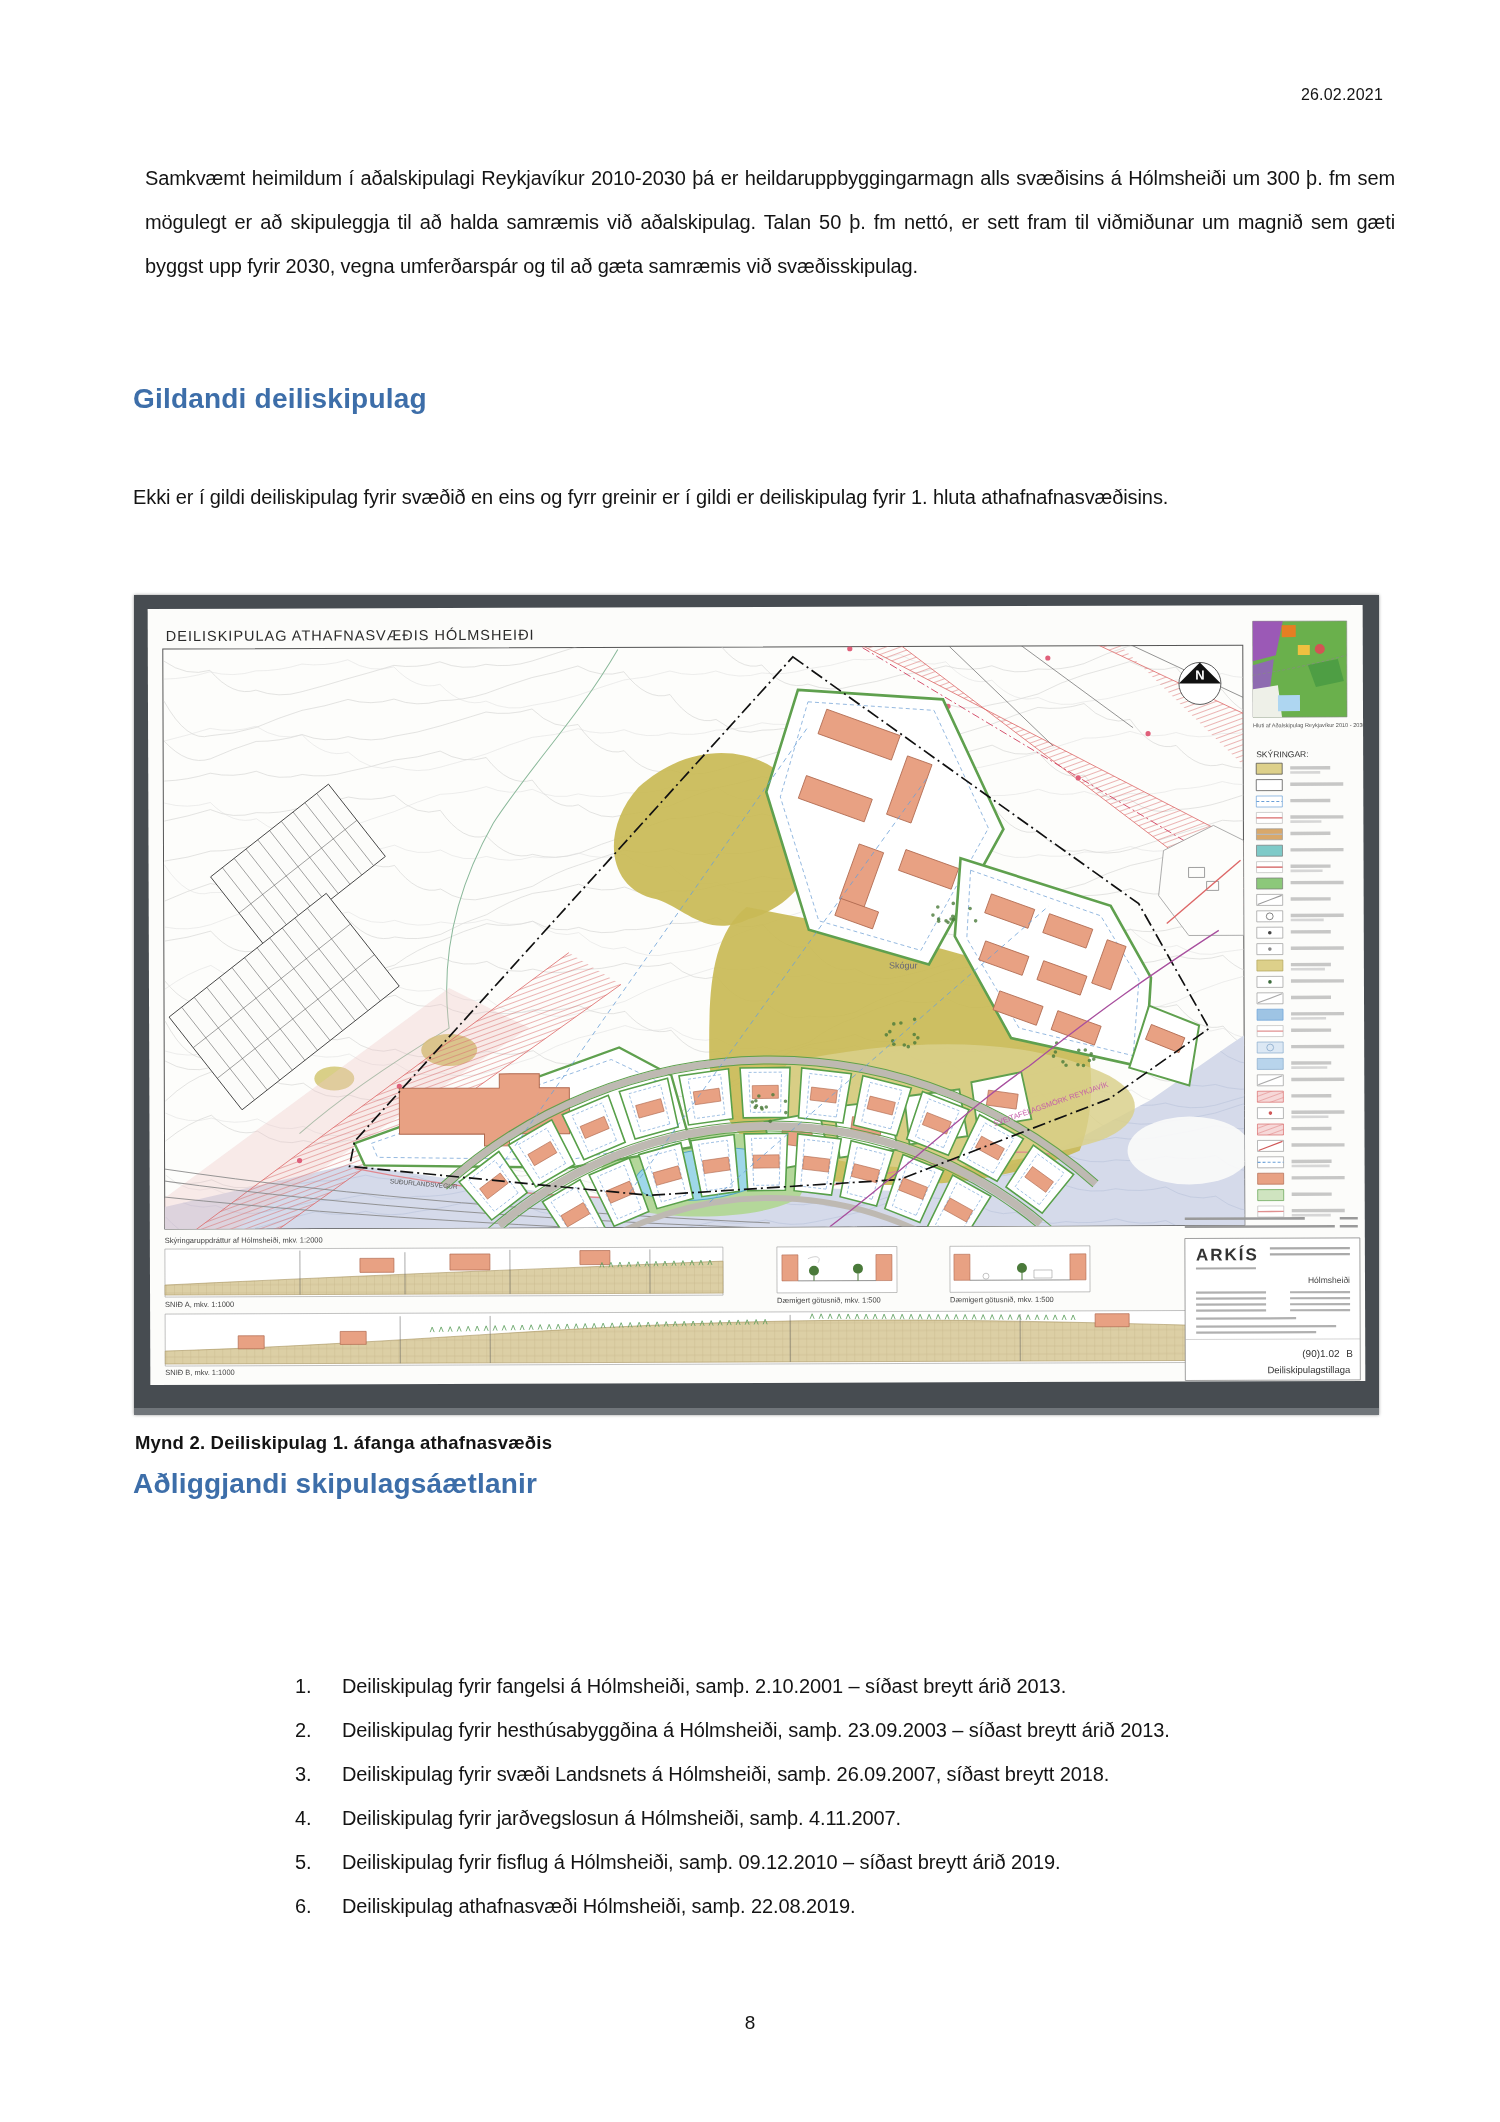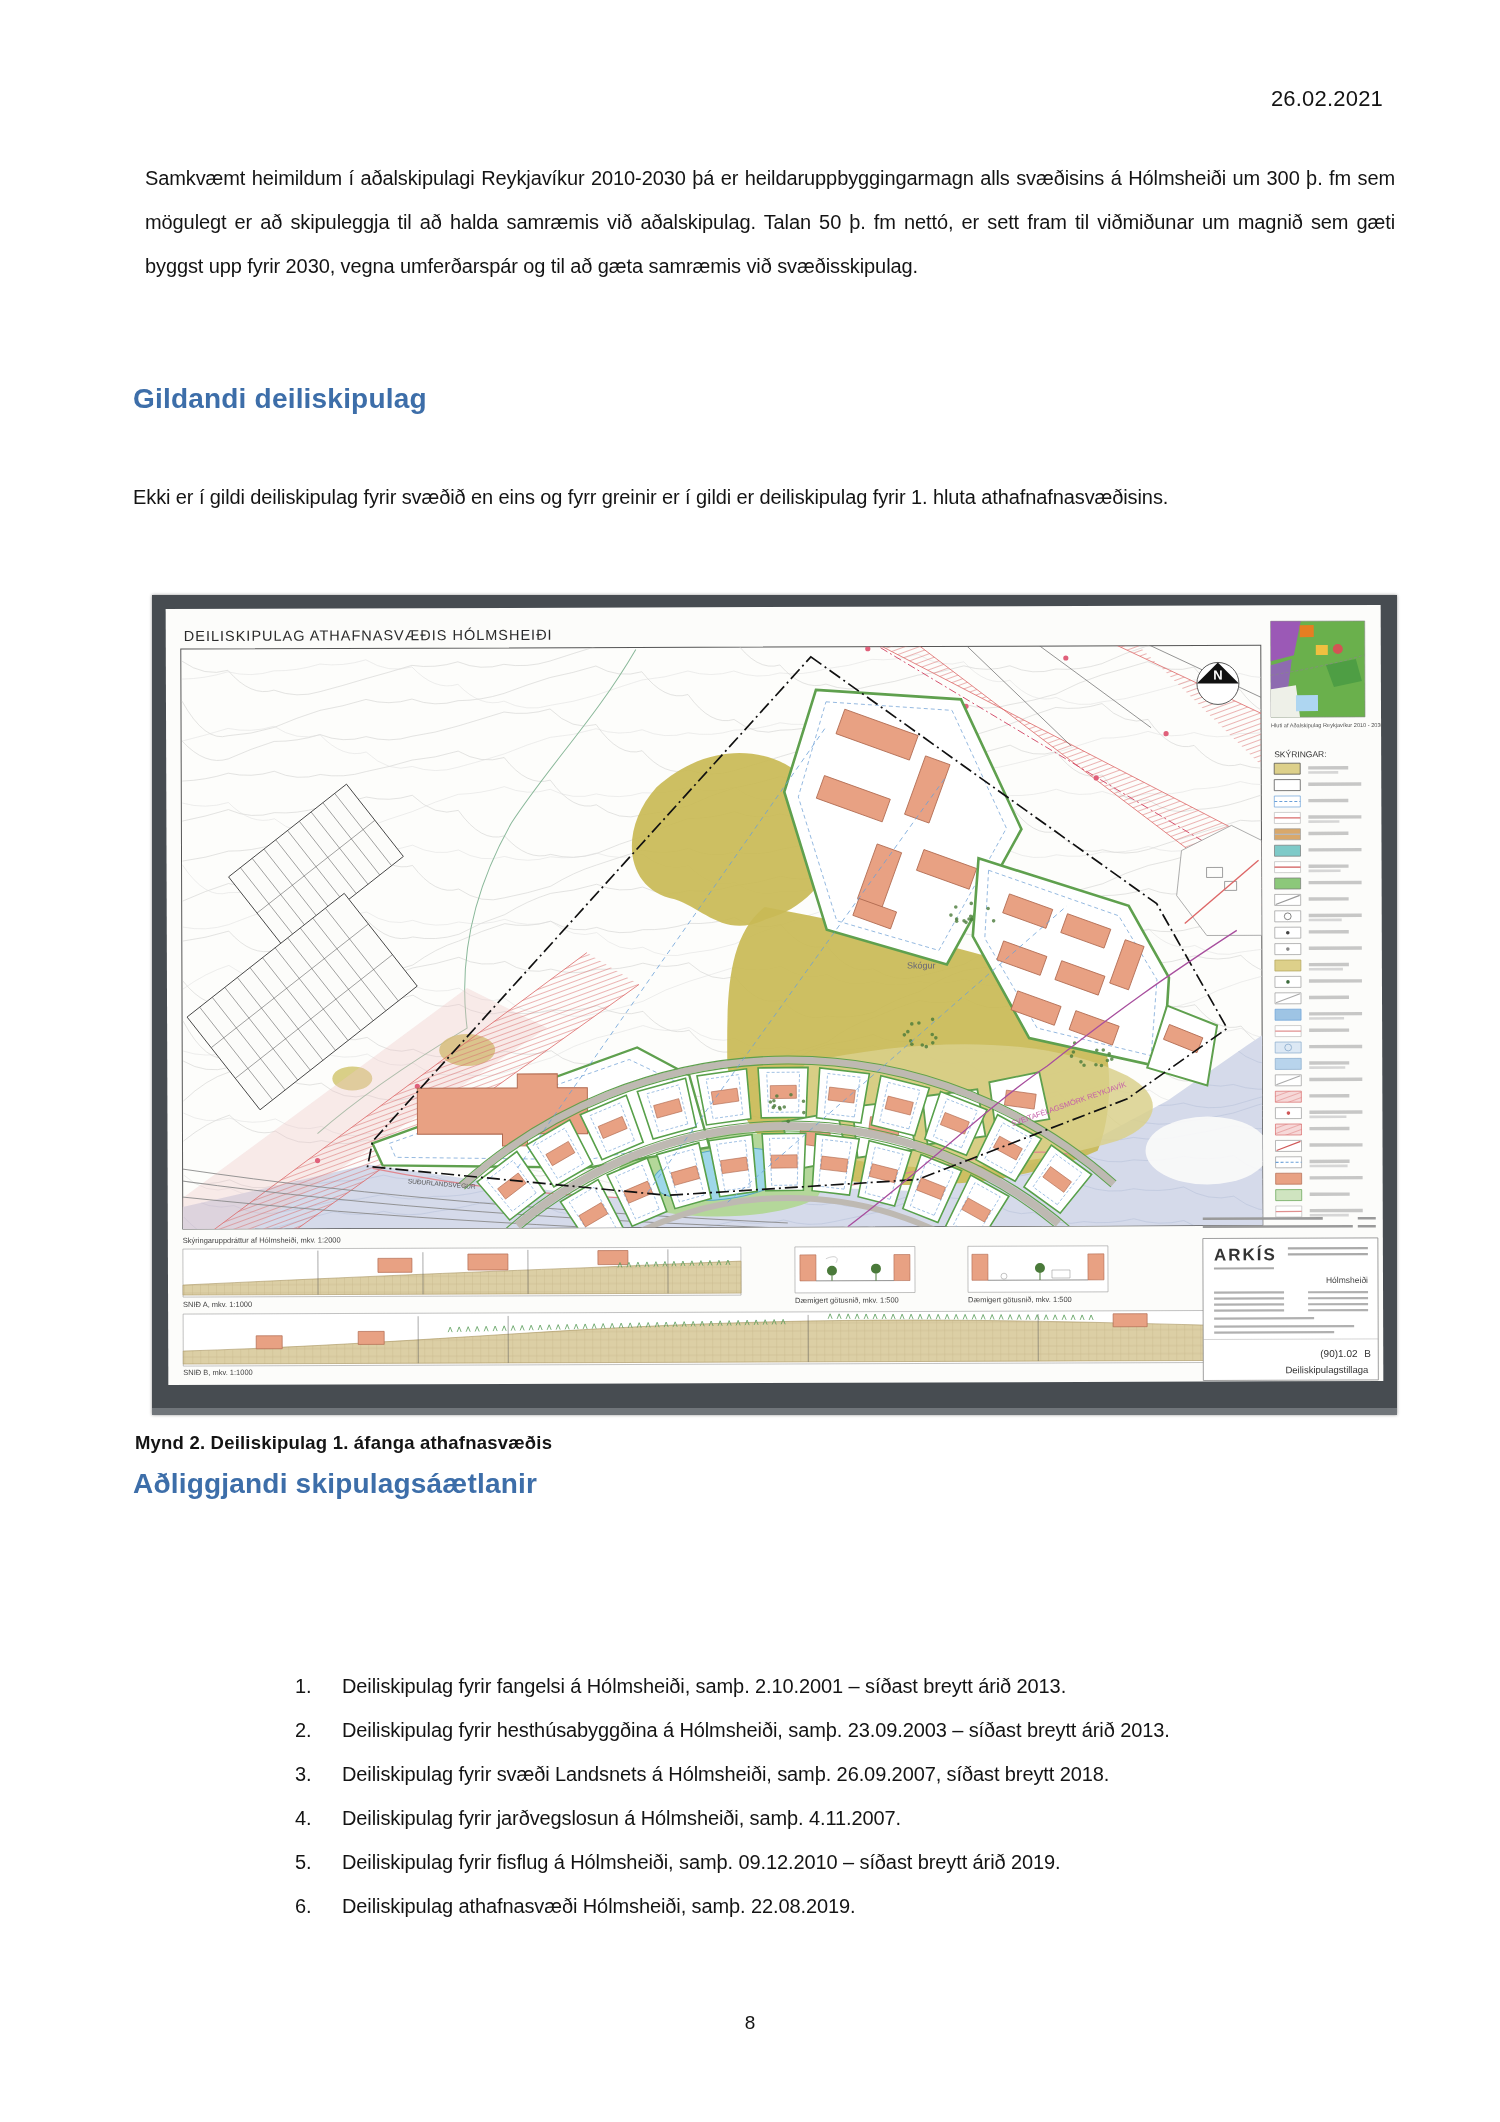--- a/index.html
+++ b/index.html
@@ -1,27 +1,27 @@
 <!DOCTYPE html>
 <html><head>
 <meta charset="utf-8">
 <style>
   html,body{margin:0;padding:0;background:#e8e8e8;}
   .page{position:relative;width:1500px;height:2122px;background:#ffffff;margin:0 auto;
         font-family:"Liberation Sans",sans-serif;color:#141414;overflow:hidden;}
-  .date{position:absolute;top:86px;right:117px;font-size:22px;letter-spacing:.2px;}
+  .date{position:absolute;top:86px;right:117px;font-size:16px;letter-spacing:.2px;}
   .body-text{position:absolute;left:133px;width:1250px;font-size:20px;line-height:2.2;
              text-align:justify;letter-spacing:-.1px;}
   .p1{top:136px;margin-left:12px;}
   .p2{top:455px;}
   .p3{top:1538px;}
   h2.doc-h{position:absolute;left:133px;margin:0;font-family:Liberation Sans, sans-serif;
            font-weight:bold;font-size:28px;color:#3d6ea9;letter-spacing:.2px;}
   .h1a{top:383px;} .h2a{top:1468px;}
-  .figure{position:absolute;left:152px;top:595px;width:1245px;height:820px;
+  .figure{position:absolute;left:134px;top:595px;width:1245px;height:820px;
           background:#474c51;box-shadow:0 0 3px rgba(0,0,0,.4);}
   .paper{position:absolute;left:15px;top:12px;width:1215px;height:776px;background:#fcfcfa;
          transform:rotate(-.2deg);}
   .frame-strip{position:absolute;left:0;bottom:0;width:100%;height:7px;background:#70757a;}
   .caption{position:absolute;left:135px;top:1432px;font-size:18.5px;font-weight:bold;letter-spacing:.2px;}
   ol.doc-list{position:absolute;left:330px;top:1652px;width:1053px;margin:12px;padding:0;
               list-style:none;counter-reset:it;}
   ol.doc-list li{position:relative;font-size:20px;line-height:2.2;text-align:justify;
                  letter-spacing:-.1px;}
   ol.doc-list li::before{counter-increment:it;content:counter(it) ".";

